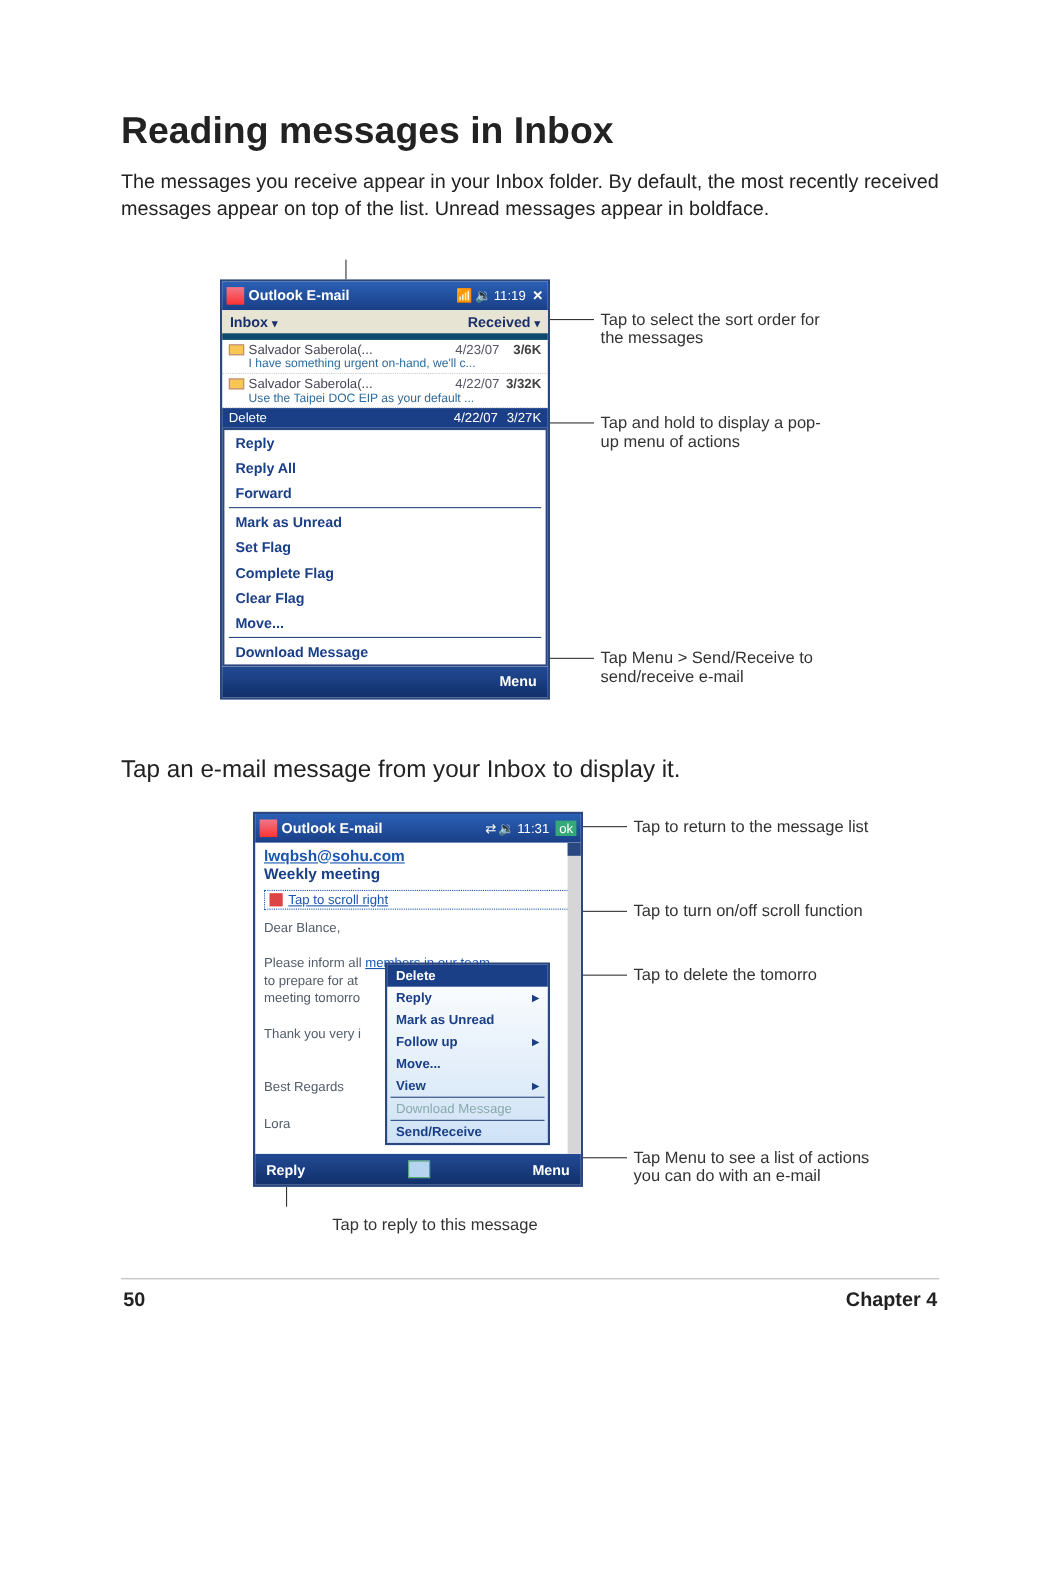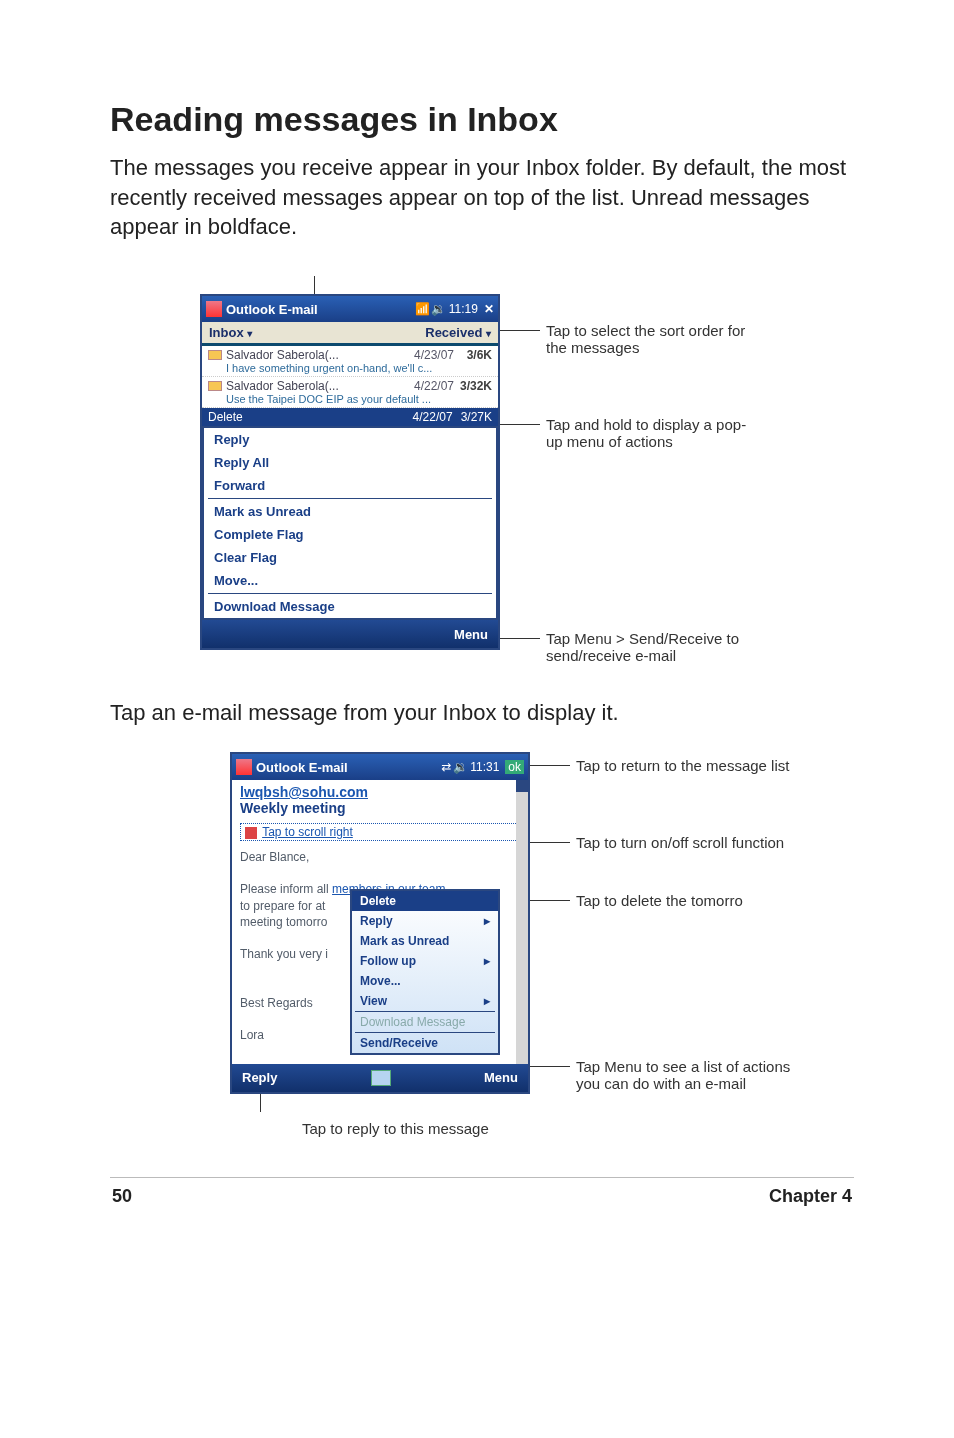--- a/index.html
+++ b/index.html
@@ -1,28 +1,28 @@
 <!DOCTYPE html>
 <html><head>
   <meta charset="utf-8">
   <style>
     * { box-sizing: border-box; margin: 0; padding: 0; }
     body { font-family: Arial, Helvetica, sans-serif; width: 954px; height: 1438px; background: #fff; color: #222; position: relative; }
     .page { padding: 100px 100px 40px 110px; }
     h1 { font-size: 34px; font-weight: bold; margin-bottom: 14px; }
-    .intro { font-size: 22px; line-height: 1.35; margin-bottom: 34px; }
+    .intro { font-size: 18px; line-height: 1.35; margin-bottom: 34px; }
     .caption { font-size: 15px; color: #333; margin-left: 90px; margin-bottom: 4px; }
     .caption-line { height: 20px; border-left: 1px solid #333; margin-left: 204px; margin-bottom: -2px; }
     .fig1-wrap { display: flex; margin-left: 90px; }
     .device { width: 300px; border: 2px solid #2a4780; background: #fff; position: relative; }
     .titlebar { background: linear-gradient(#2a60b5,#1a3f87); color: #fff; height: 26px; display: flex; align-items: center; font-size: 13px; padding: 0 4px; }
     .titlebar .win-icon { width: 16px; height:16px; background: linear-gradient(#e78,#f33); display:inline-block; margin-right:4px; }
     .titlebar .ttext { flex:1; font-weight:bold; }
     .titlebar .ticons { display:flex; gap:2px; align-items:center; font-size:12px; }
-    .folderbar { background: #e8e4d3; display:flex; justify-content:space-between; align-items:center; font-size:13px; font-weight:bold; padding:3px 7px; color:#1a2f6a; border-bottom:3px solid #0c4a6e;}
+    .folderbar { background: #e8e4d3; display:flex; justify-content:space-between; align-items:center; font-size:13px; font-weight:bold; padding:3px 7px; color:#1a2f6a; border-bottom:6px solid #0c4a6e;}
     .folderbar span.arrow { font-size:10px; }
     .msglist { font-size:12px; }
     .msgrow { padding:2px 6px 2px 6px; border-bottom:1px dotted #ccc; }
     .msgrow .top { display:flex; align-items:center; gap:4px; }
     .env { width:14px; height:10px; background: #f7c653; border:1px solid #b88; display:inline-block; }
     .sender { color:#445; flex:1; }
     .mdate { color:#556; width:48px; text-align:right;}
     .size { color:#404040; width:34px; text-align:right; font-weight:bold;}
     .preview { color:#2e6b9b; font-size:11px; padding-left:18px;}
     .selrow { background:#1a3f87; color:#fff; display:flex; padding:2px 6px; font-size:12px;}
@@ -108,20 +108,21 @@
           <span class="s1">Delete</span>
           <span style="margin-right:8px;">4/22/07</span>
           <span>3/27K</span>
         </div>
         <div class="ctxmenu">
           <div class="m-item">Reply</div>
           <div class="m-item">Reply All</div>
           <div class="m-item">Forward</div>
           <hr>
           <div class="m-item">Mark as Unread</div>
+          <div class="m-item">Set Flag</div>
           <div class="m-item">Complete Flag</div>
           <div class="m-item">Clear Flag</div>
           <div class="m-item">Move...</div>
           <hr>
           <div class="m-item">Download Message</div>
         </div>
       </div>
       <div class="softkeys">
         <span>Menu</span>
       </div>

